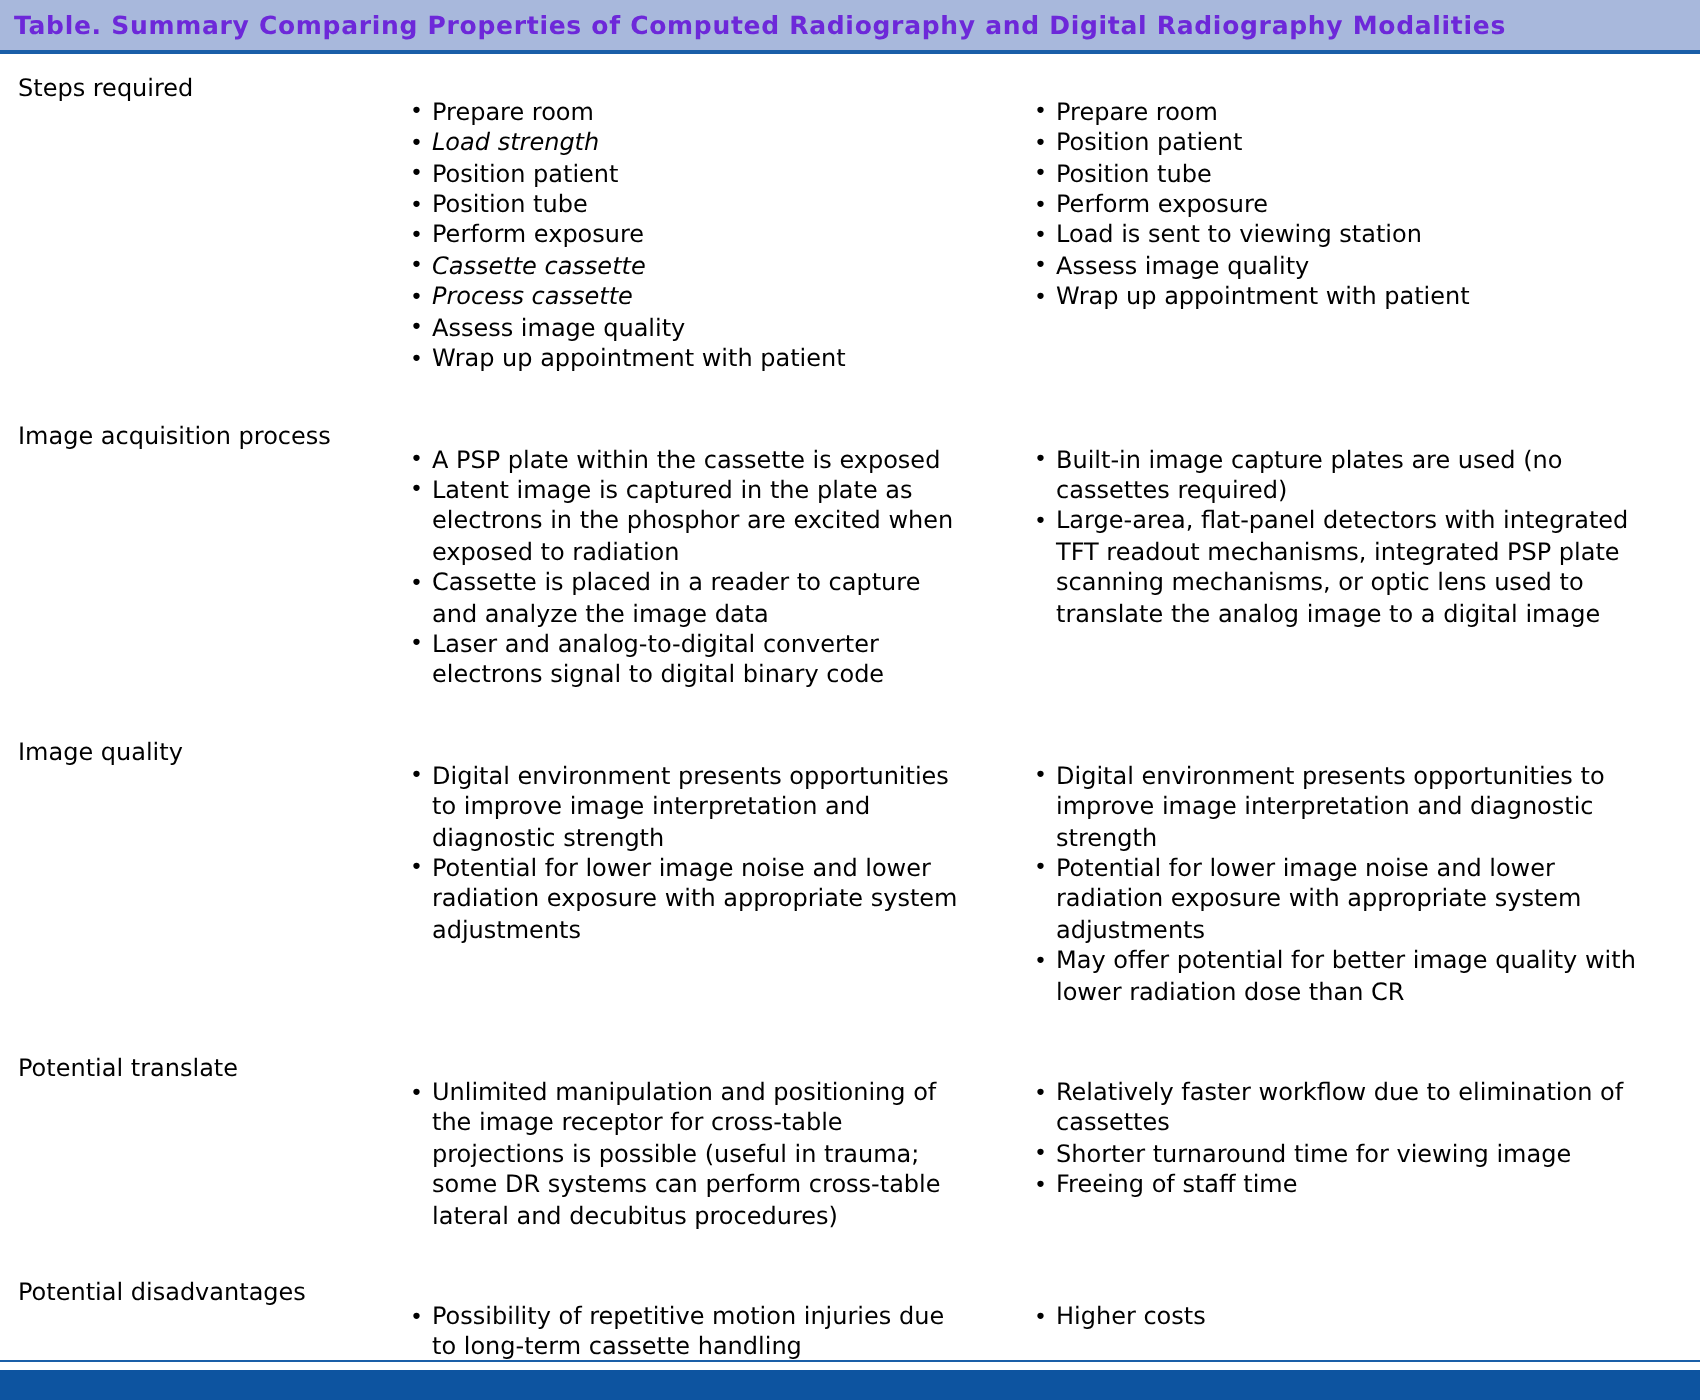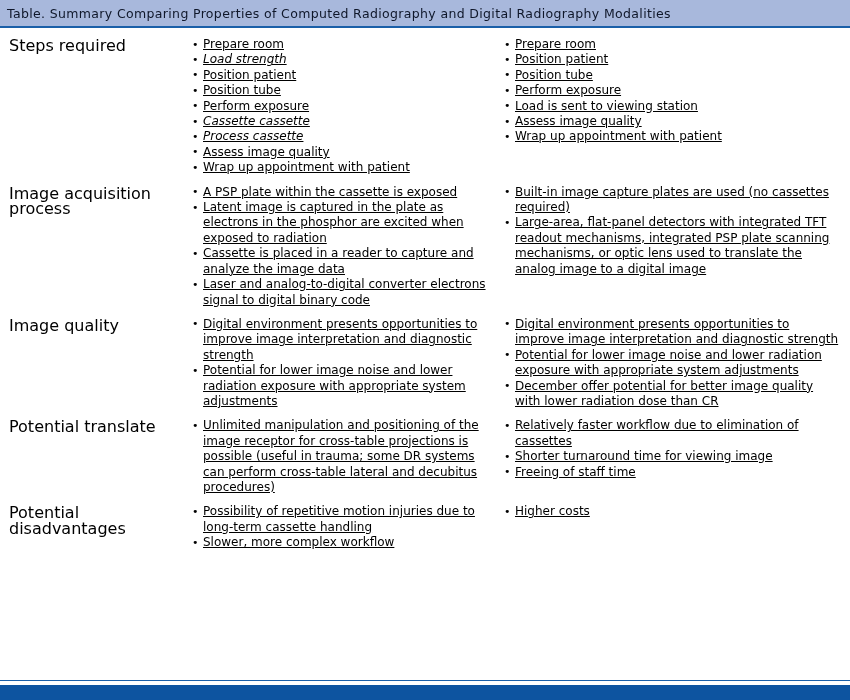--- a/index.html
+++ b/index.html
@@ -29,22 +29,22 @@
     background: #a8b8dc;
     height: 28px;
     display: flex;
     align-items: center;
     padding: 0 0 0 7px;
     box-sizing: border-box;
     border-bottom: 2px solid #1a5fa8;
   }
   .title-text {
     font-size: 12.5px;
-    font-weight: normal;
-    color: #0f172a;
+    font-weight: bold;
+    color: #6d28d9;
     letter-spacing: 0.35px;
     white-space: nowrap;
   }
 
   
   .colhead-row {
     display: flex;
     border-bottom: 1.5px solid #1a1a1a;
     padding-top: 6px;
     padding-bottom: 4px;
@@ -70,40 +70,39 @@
 
   .data-row {
     display: flex;
     align-items: flex-start;
     padding-top: 9px;
   }
 
   .row-label {
     width: 192px;
     flex: 0 0 192px;
-    font-size: 16px;
+    font-size: 12px;
     color: #000;
     padding-left: 9px;
     box-sizing: border-box;
     line-height: 15.5px;
     padding-top: 1px;
   }
 
   .cell {
     box-sizing: border-box;
     padding-right: 8px;
   }
   .cell.cr { width: 312px; flex: 0 0 312px; }
   .cell.dr { flex: 1 1 auto; }
 
   ul.bullets {
     list-style: none;
-    margin: 0;
+    margin: 13px;
     padding: 0;
-    text-decoration: underline;
   }
   ul.bullets li {
     font-size: 12px;
     color: #000;
     line-height: 15.4px;
     position: relative;
     padding-left: 11px;
     margin: 0;
   }
   ul.bullets li::before {
@@ -197,21 +196,21 @@
         <div class="cell cr">
           <ul class="bullets">
             <li>Digital environment presents opportunities to improve image interpretation and diagnostic strength</li>
             <li>Potential for lower image noise and lower radiation exposure with appropriate system adjustments</li>
           </ul>
         </div>
         <div class="cell dr">
           <ul class="bullets">
             <li>Digital environment presents opportunities to improve image interpretation and diagnostic strength</li>
             <li>Potential for lower image noise and lower radiation exposure with appropriate system adjustments</li>
-            <li>December offer potential for better image quality with lower radiation dose than CR</li>
+            <li>May offer potential for better image quality with lower radiation dose than CR</li>
           </ul>
         </div>
       </div>
       <div class="data-row">
         <div class="row-label">Potential translate</div>
         <div class="cell cr">
           <ul class="bullets">
             <li>Unlimited manipulation and positioning of the image receptor for cross-table projections is possible (useful in trauma; some DR systems can perform cross-table lateral and decubitus procedures)</li>
           </ul>
         </div>

